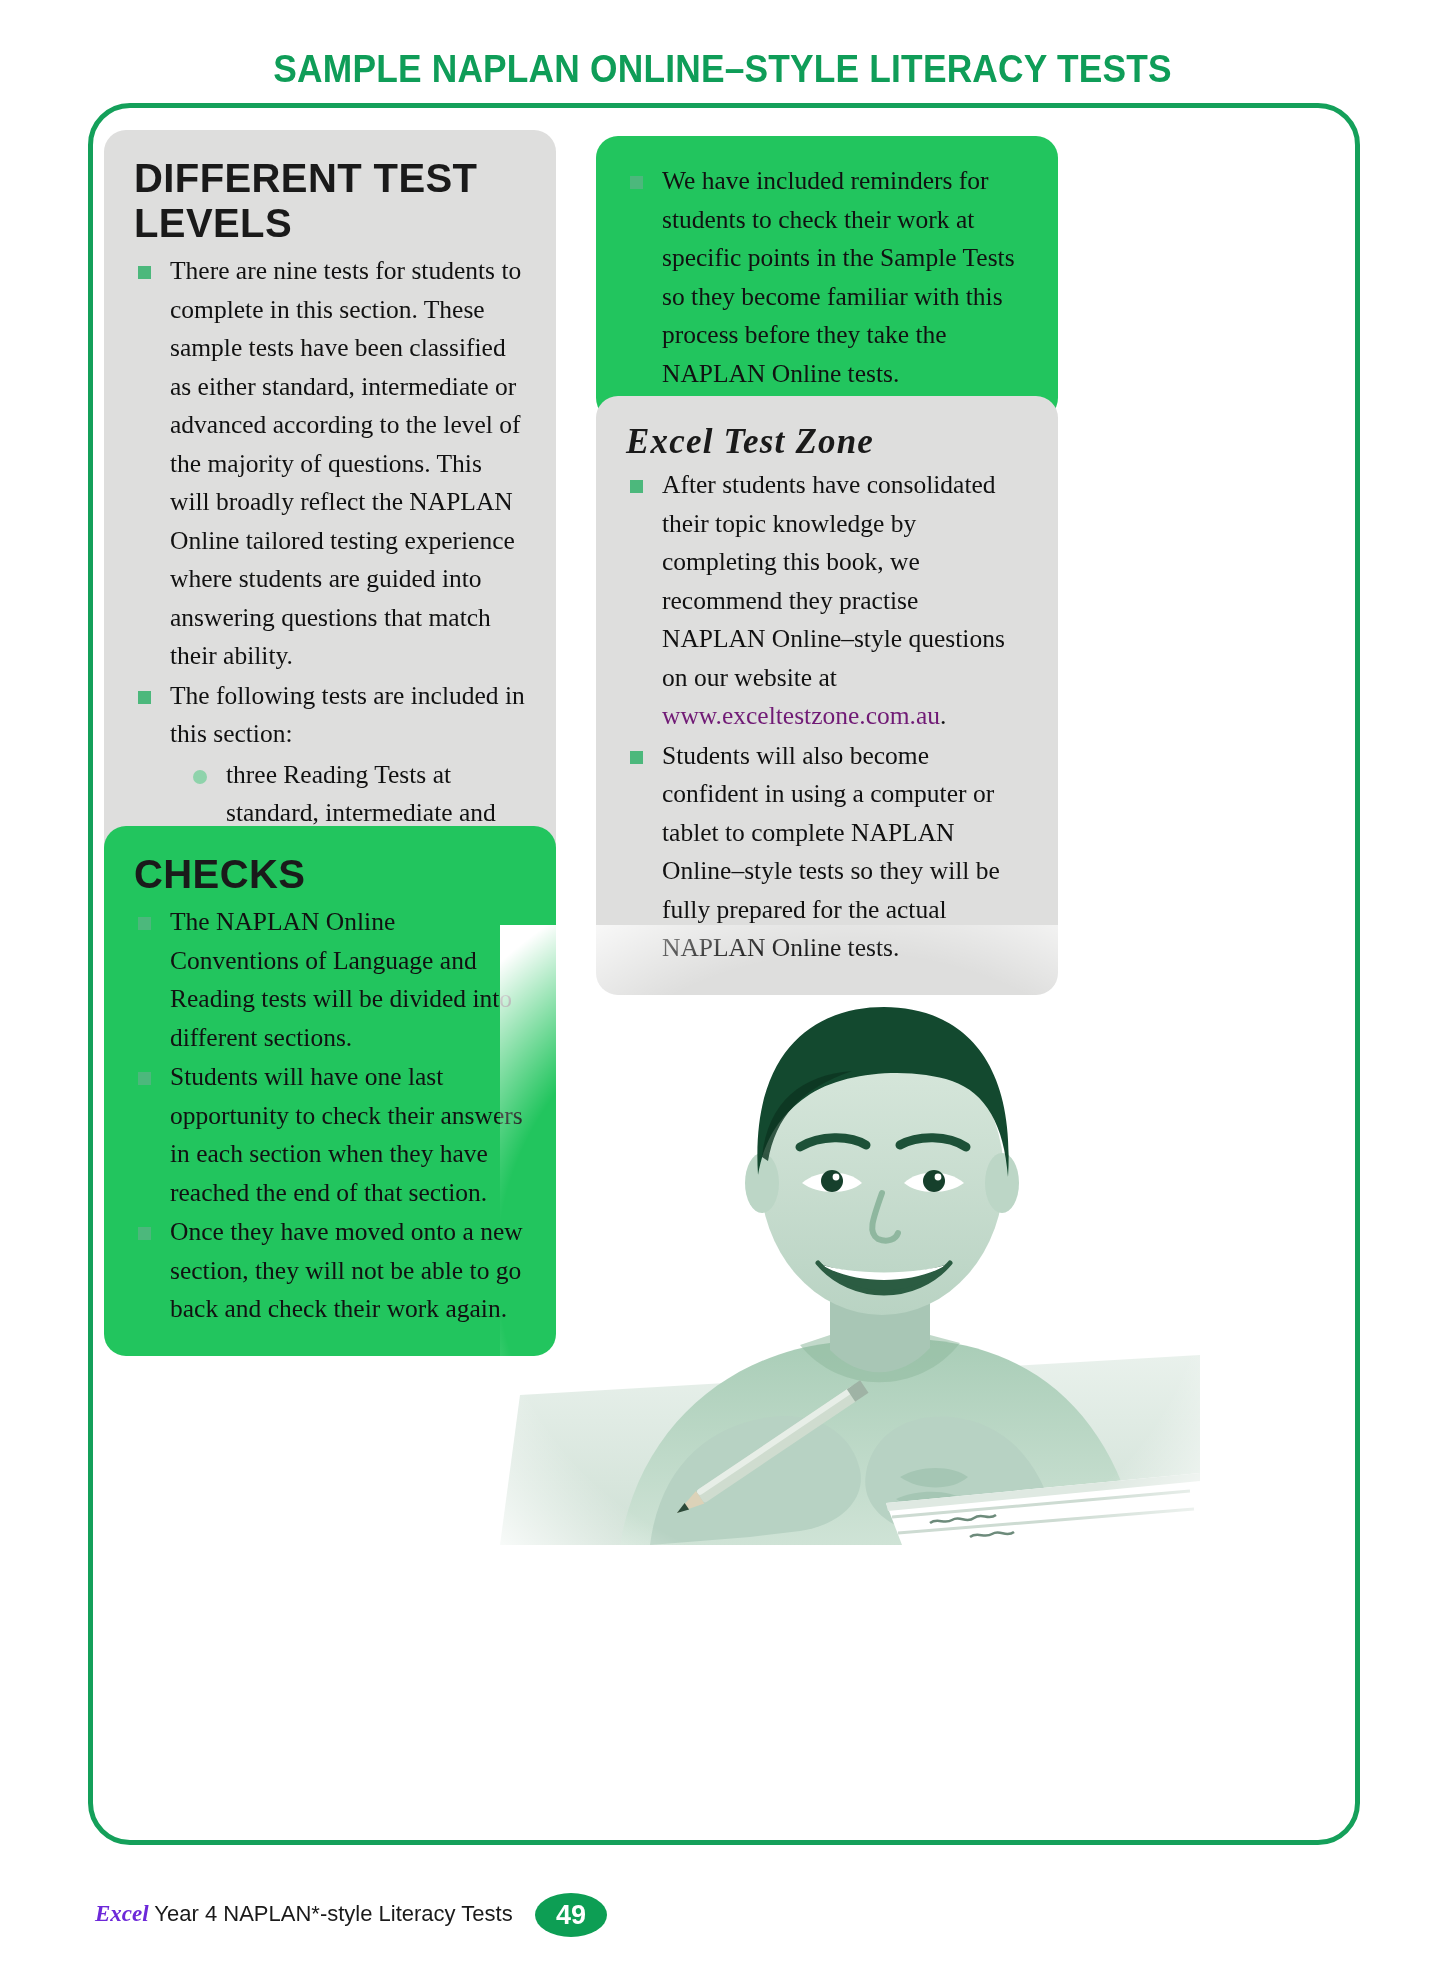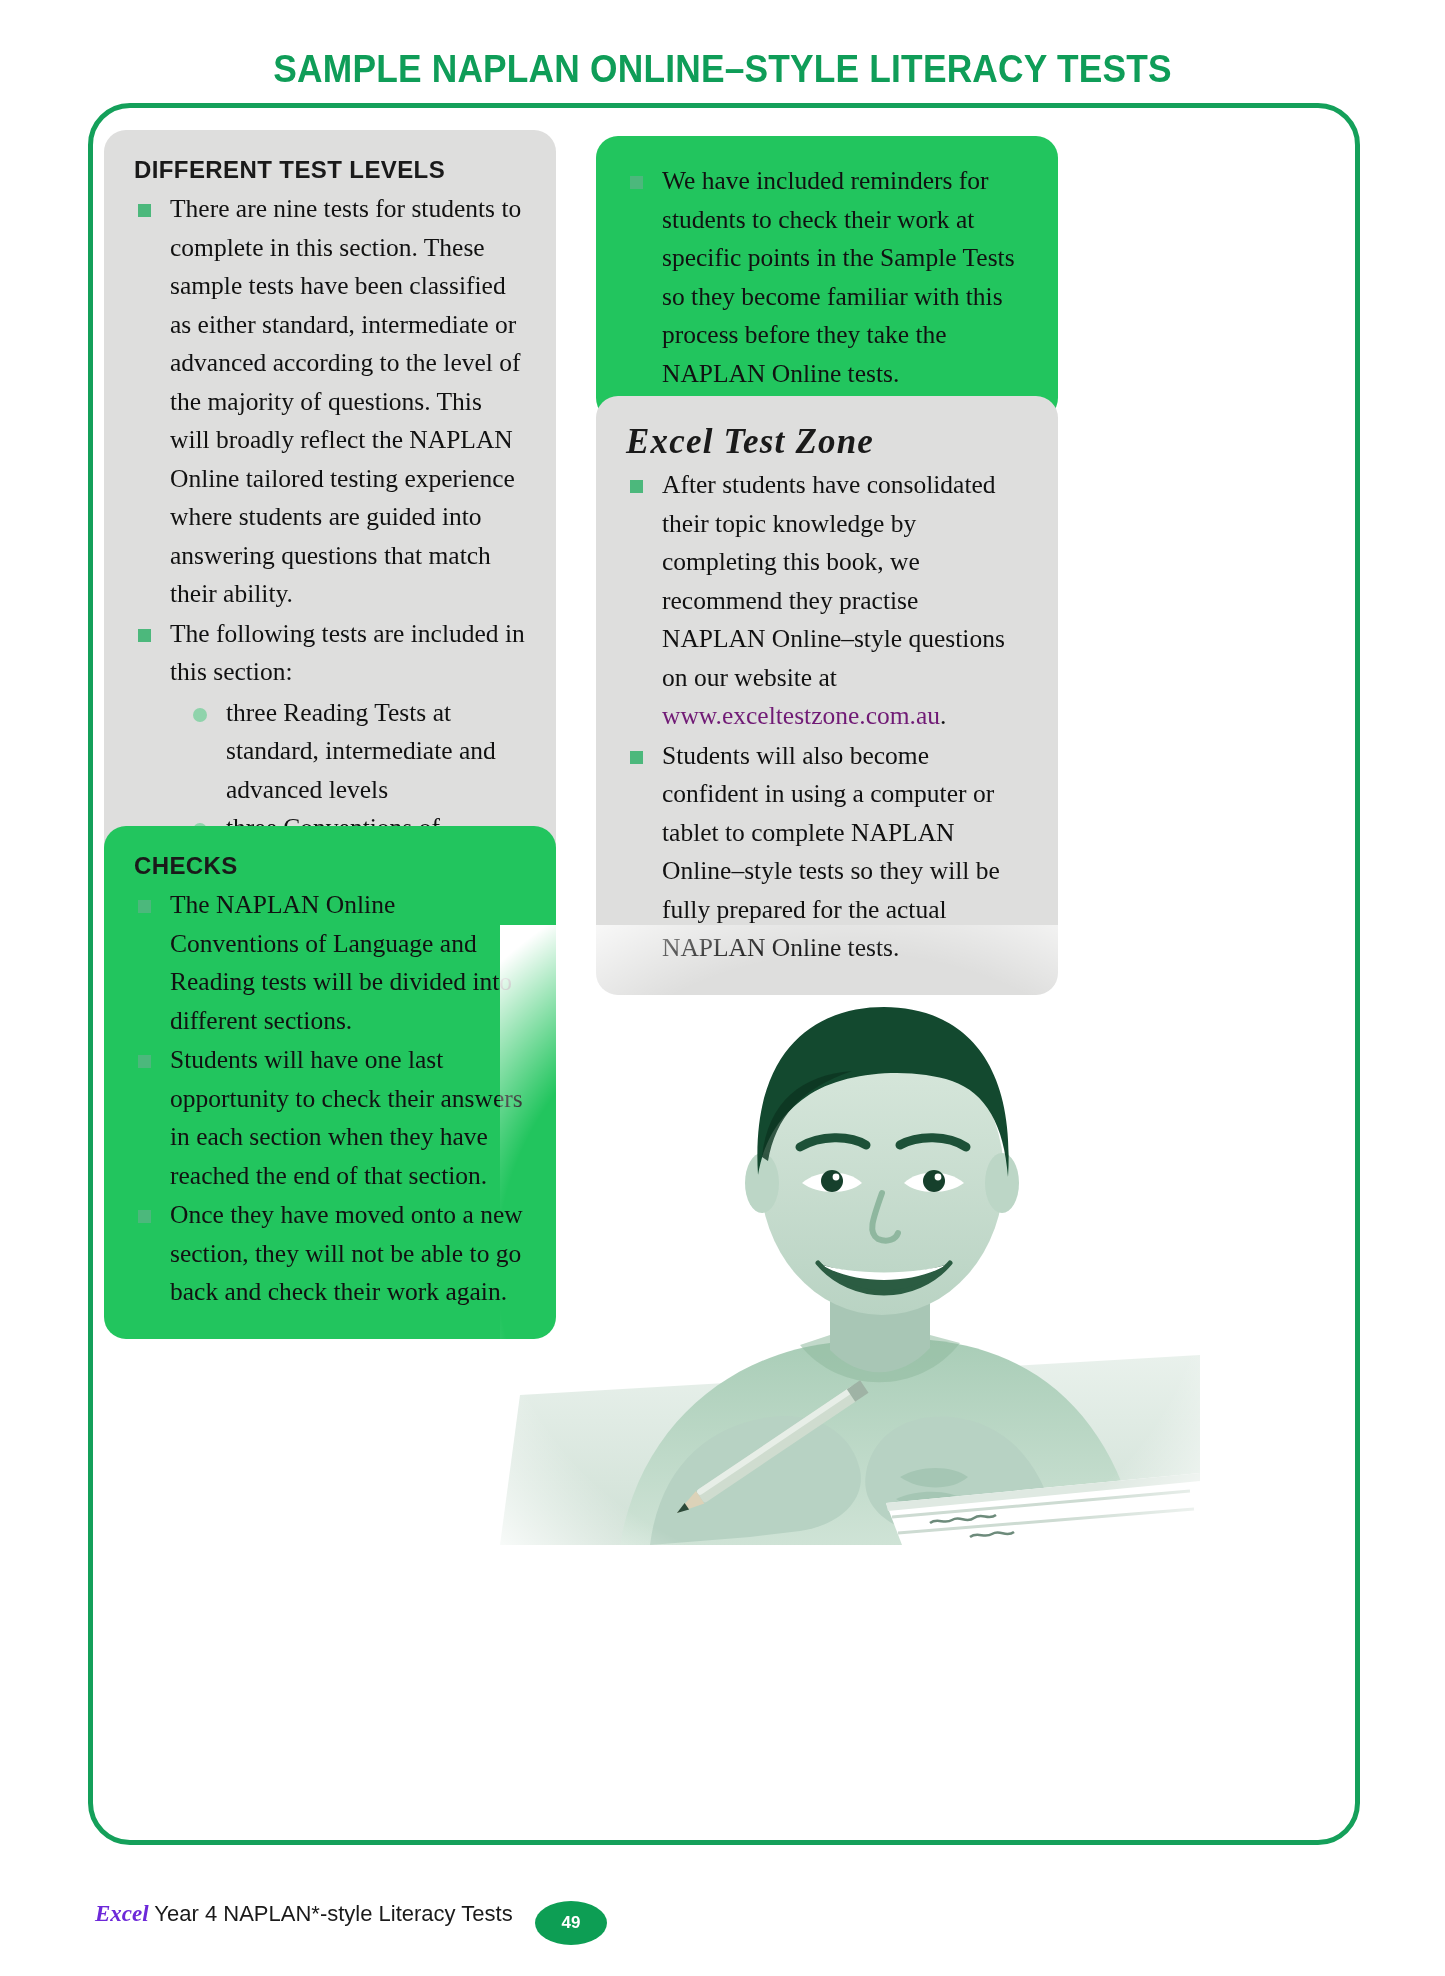--- a/index.html
+++ b/index.html
@@ -53,21 +53,21 @@
     position: absolute;
     border-radius: 22px;
     padding: 26px 30px 26px 30px;
   }
   .box--grey  { background: #dededd; }
   .box--green { background: #22c55e; }
 
   .box-heading {
     font-family: "Liberation Sans", "DejaVu Sans", sans-serif;
     font-weight: bold;
-    font-size: 24px;
+    font-size: 40px;
     color: #1a1a1a;
     letter-spacing: 0.4px;
     margin-bottom: 6px;
   }
   .box-heading--italic-serif {
     font-family: "Liberation Serif", "DejaVu Serif", serif;
     font-style: italic;
     font-weight: bold;
     font-size: 35px;
     letter-spacing: 1.2px;
@@ -167,25 +167,24 @@
     position: absolute;
     left: 440px;
     top: 0px;
     width: 72px;
     height: 44px;
     border-radius: 50%;
     background: #0d9e54;
     color: #ffffff;
     font-family: "Liberation Sans", "DejaVu Sans", sans-serif;
     font-weight: bold;
-    font-size: 17px;
+    font-size: 27px;
     display: flex;
     align-items: center;
     justify-content: center;
-    margin-top: 8px;
   }
 </style>
 </head>
 <body>
 
 <div class="page">
 
   <div class="page-title">SAMPLE NAPLAN ONLINE–STYLE LITERACY TESTS</div>
 
   <div class="frame"></div>

